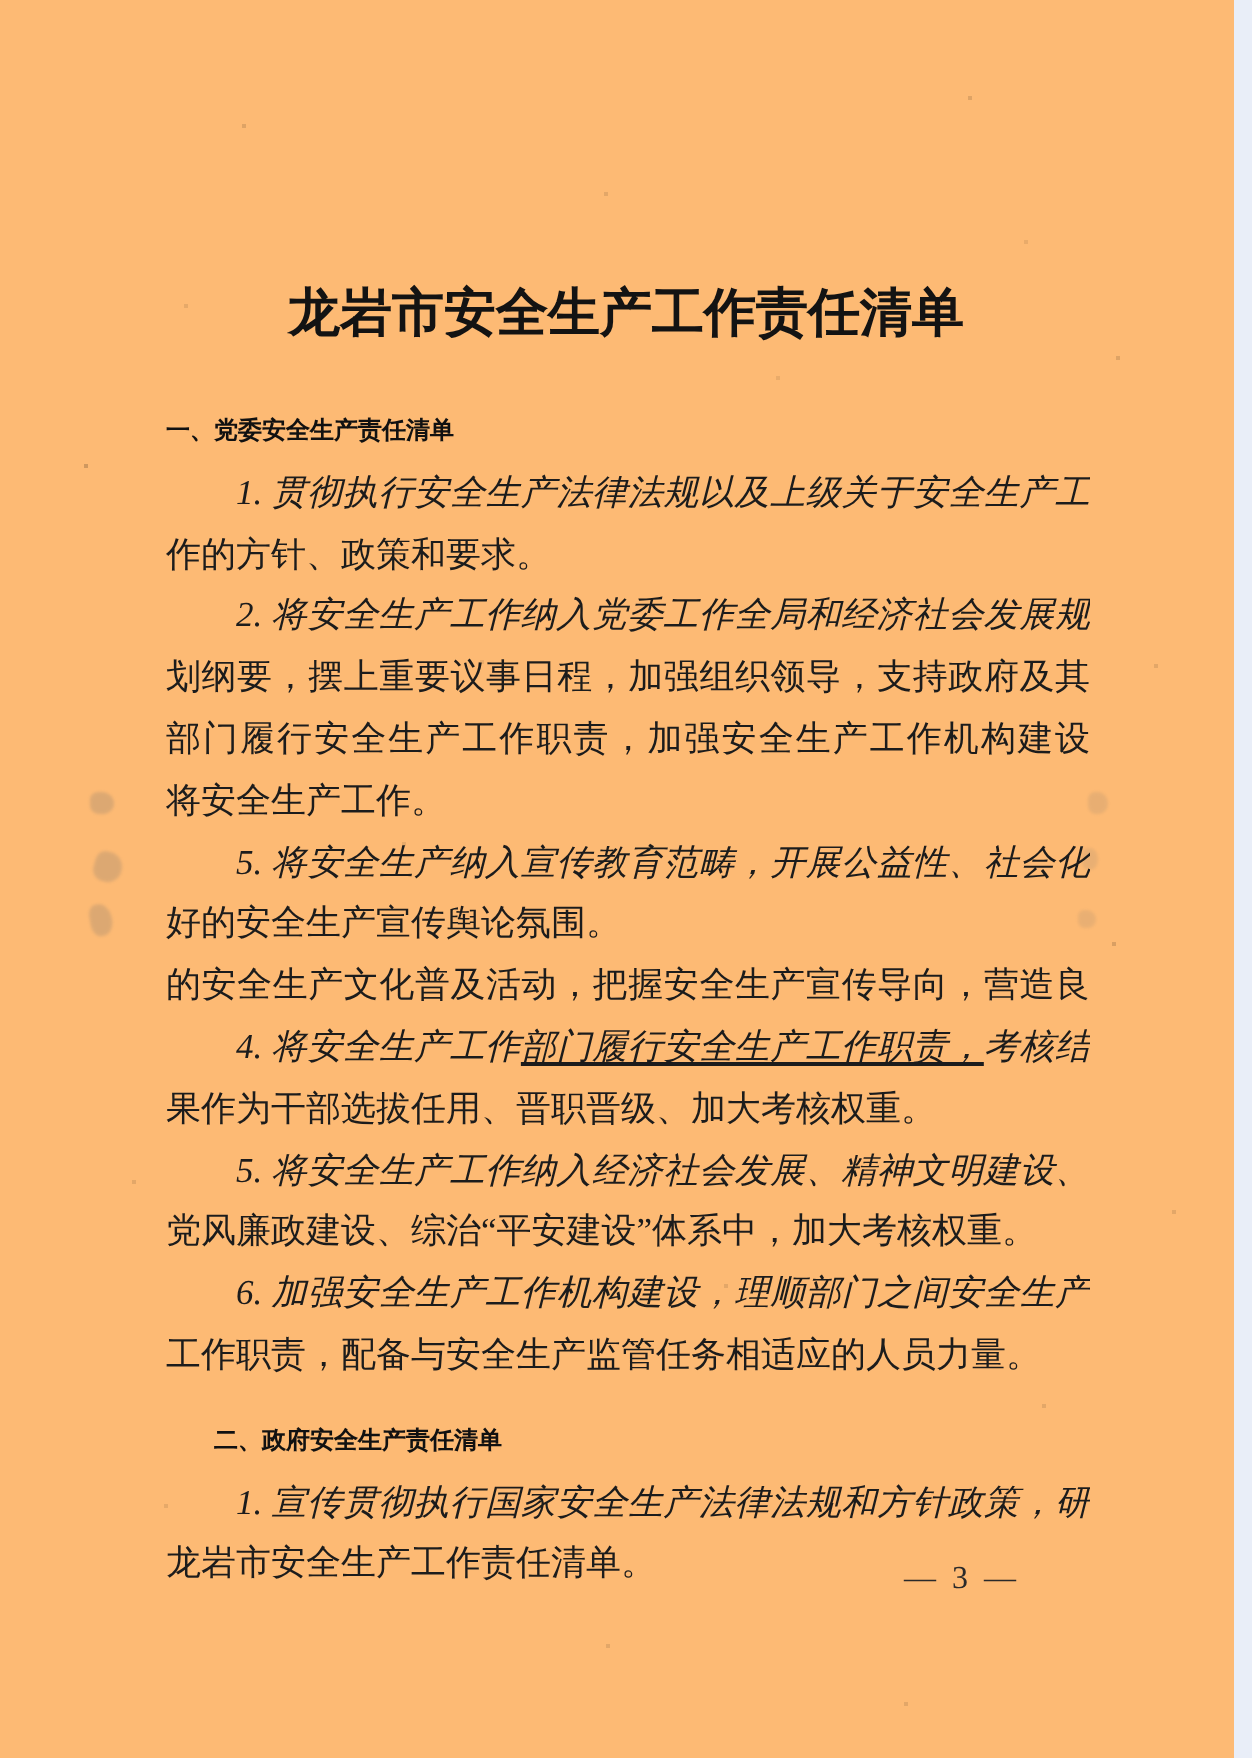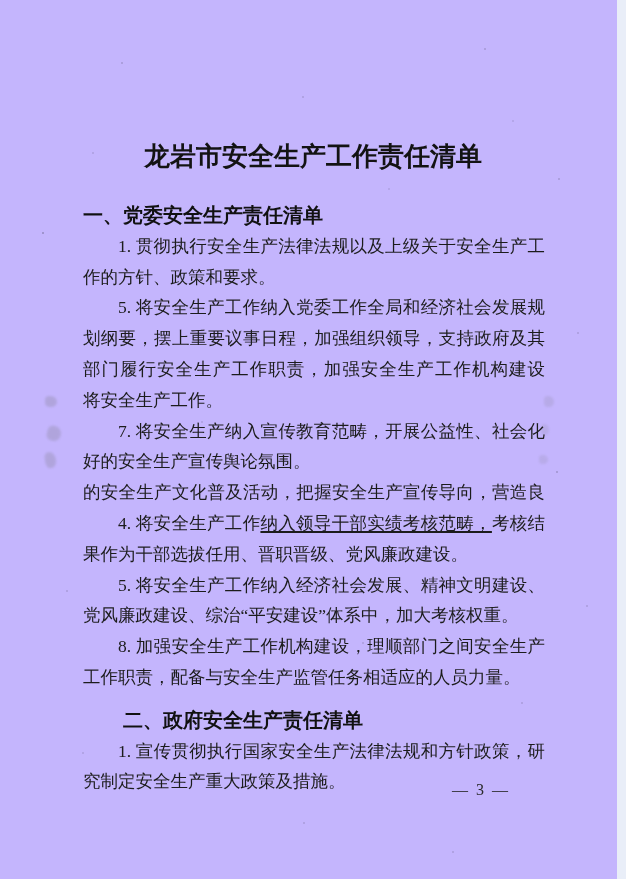--- a/index.html
+++ b/index.html
@@ -5,21 +5,21 @@
   html, body {
     margin: 0;
     padding: 0;
     background: #ffffff;
     font-family: "Liberation Serif", "DejaVu Serif", serif;
   }
   .page {
     position: relative;
     width: 626px;
     height: 879px;
-    background: #c4b5fd;
+    background: #fdba74;
     overflow: hidden;
   }
   
   .speckles {
     position: absolute;
     top: 0; left: 0;
     width: 2px; height: 2px;
     background: transparent;
     box-shadow:
       121px 62px 0 rgba(0,0,0,0.12),
@@ -85,33 +85,33 @@
     left: 83px;
     width: 462px;
     font-size: 17.5px;
     color: #1c1c1c;
   }
   .heading {
     height: 30.8px;
     line-height: 30.8px;
     font-family: "Liberation Sans", "DejaVu Sans", sans-serif;
     font-weight: bold;
-    font-size: 20px;
+    font-size: 12px;
     color: #111;
     overflow: hidden;
   }
   .heading.indented { text-indent: 2em; margin-top: 12px; }
   .line {
     height: 30.8px;
     line-height: 30.8px;
     text-align: justify;
     overflow: hidden;
   }
   .line.justified { text-align-last: justify; }
-  .line.first { text-indent: 2em; }
+  .line.first { text-indent: 2em; font-style: italic; }
   .u {
     text-decoration: underline;
     text-decoration-thickness: 1.8px;
     text-underline-offset: 2px;
     text-decoration-skip-ink: none;
   }
   .page-number {
     position: absolute;
     top: 781px;
     left: 452px;
@@ -133,32 +133,32 @@
   <div class="smudge sm4"></div>
   <div class="smudge sm5"></div>
   <div class="smudge sm6"></div>
 
   <h1 class="doc-title">龙岩市安全生产工作责任清单</h1>
 
   <div class="doc-body" id="doc-body">
       <div class="heading">一、党委安全生产责任清单</div>
       <div class="line first justified"><span class="">1. 贯彻执行安全生产法律法规以及上级关于安全生产工</span></div>
       <div class="line"><span class="">作的方针、政策和要求。</span></div>
-      <div class="line first justified"><span class="">5. 将安全生产工作纳入党委工作全局和经济社会发展规</span></div>
+      <div class="line first justified"><span class="">2. 将安全生产工作纳入党委工作全局和经济社会发展规</span></div>
       <div class="line justified"><span class="">划纲要，摆上重要议事日程，加强组织领导，支持政府及其</span></div>
       <div class="line justified"><span class="">部门履行安全生产工作职责，加强安全生产工作机构建设</span></div>
       <div class="line"><span class="">将安全生产工作。</span></div>
-      <div class="line first justified"><span class="">7. 将安全生产纳入宣传教育范畴，开展公益性、社会化</span></div>
+      <div class="line first justified"><span class="">5. 将安全生产纳入宣传教育范畴，开展公益性、社会化</span></div>
       <div class="line"><span class="">好的安全生产宣传舆论氛围。</span></div>
       <div class="line justified"><span class="">的安全生产文化普及活动，把握安全生产宣传导向，营造良</span></div>
-      <div class="line first justified"><span class="">4. 将安全生产工作</span><span class="u">纳入领导干部实绩考核范畴，</span><span class="">考核结</span></div>
-      <div class="line"><span class="">果作为干部选拔任用、晋职晋级、党风廉政建设。</span></div>
+      <div class="line first justified"><span class="">4. 将安全生产工作</span><span class="u">部门履行安全生产工作职责，</span><span class="">考核结</span></div>
+      <div class="line"><span class="">果作为干部选拔任用、晋职晋级、加大考核权重。</span></div>
       <div class="line first justified"><span class="">5. 将安全生产工作纳入经济社会发展、精神文明建设、</span></div>
       <div class="line"><span class="">党风廉政建设、综治“平安建设”体系中，加大考核权重。</span></div>
-      <div class="line first justified"><span class="">8. 加强安全生产工作机构建设，理顺部门之间安全生产</span></div>
+      <div class="line first justified"><span class="">6. 加强安全生产工作机构建设，理顺部门之间安全生产</span></div>
       <div class="line"><span class="">工作职责，配备与安全生产监管任务相适应的人员力量。</span></div>
       <div class="heading indented">二、政府安全生产责任清单</div>
       <div class="line first justified"><span class="">1. 宣传贯彻执行国家安全生产法律法规和方针政策，研</span></div>
-      <div class="line"><span class="">究制定安全生产重大政策及措施。</span></div>
+      <div class="line"><span class="">龙岩市安全生产工作责任清单。</span></div>
     </div>
 
   <div class="page-number">— 3 —</div>
 </div>
 
 </body></html>

